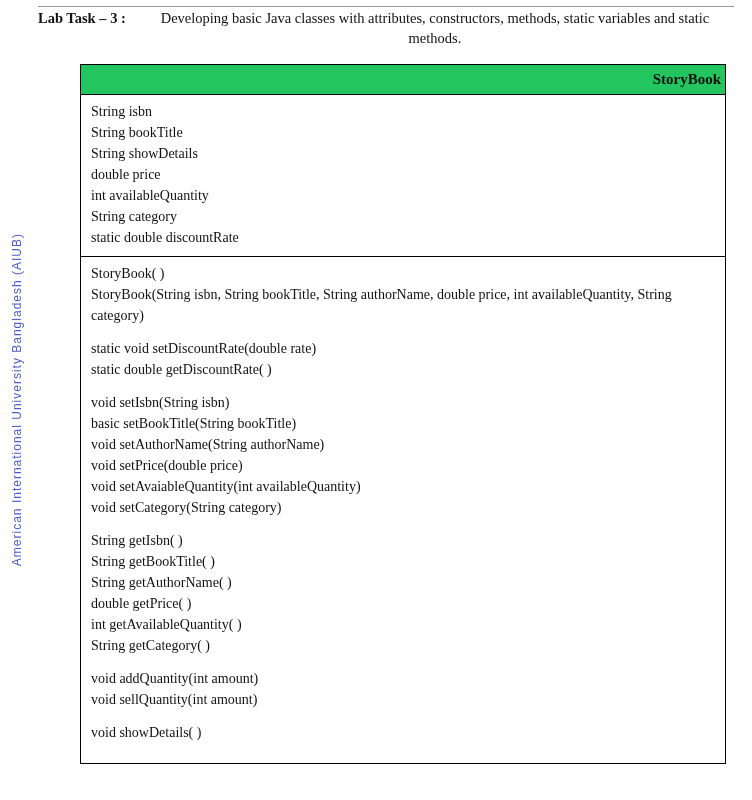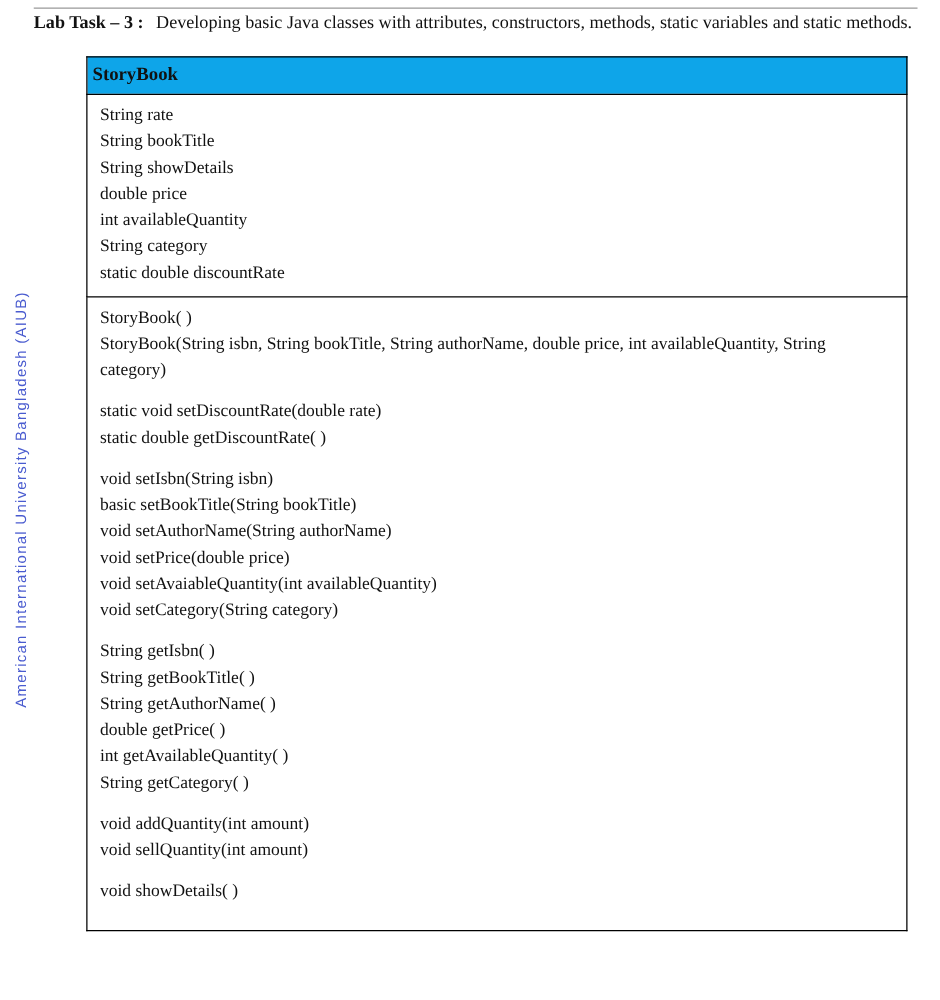--- a/index.html
+++ b/index.html
@@ -28,21 +28,21 @@
     writing-mode: vertical-rl;
     transform: rotate(180deg);
     color: #2a3fc7;
     font-family: Arial, sans-serif;
     font-size: 12px;
     letter-spacing: 1px;
     white-space: nowrap;
     opacity: 0.85;
   }
   .page {
-    padding: 6px 18px 0 27px;
+    padding: 6px 18px 0 38px;
   }
   .task-header {
     display: flex;
     align-items: flex-start;
     gap: 10px;
     margin-bottom: 16px;
     border-top: 1px solid #999;
     padding-top: 2px;
   }
   .task-label {
@@ -63,23 +63,23 @@
   .uml-wrap {
     padding-left: 42px;
     padding-right: 8px;
   }
   table.uml {
     border-collapse: collapse;
     width: 100%;
     border: 1px solid #000;
   }
   table.uml th {
-    background: #0ea5e9;
+    background: #22c55e;
     border: 1px solid #000;
-    text-align: left;
+    text-align: right;
     font-weight: bold;
     font-size: 15px;
     padding: 6px 4px;
     margin-left: 24px;
   }
   table.uml td {
     border-left: 1px solid #000;
     border-right: 1px solid #000;
     border-bottom: 1px solid #000;
     padding: 6px 10px 8px 10px;
@@ -107,21 +107,21 @@
 
 
   <div class="uml-wrap">
     <table class="uml">
       <tbody>
           <tr>
         <th>StoryBook</th>
       </tr>
       <tr>
         <td>
-          <div>String rate</div>
+          <div>String isbn</div>
           <div>String bookTitle</div>
           <div>String showDetails</div>
           <div>double price</div>
           <div>int availableQuantity</div>
           <div>String category</div>
           <div>static double discountRate</div>
         </td>
       </tr>
       <tr>
         <td>

